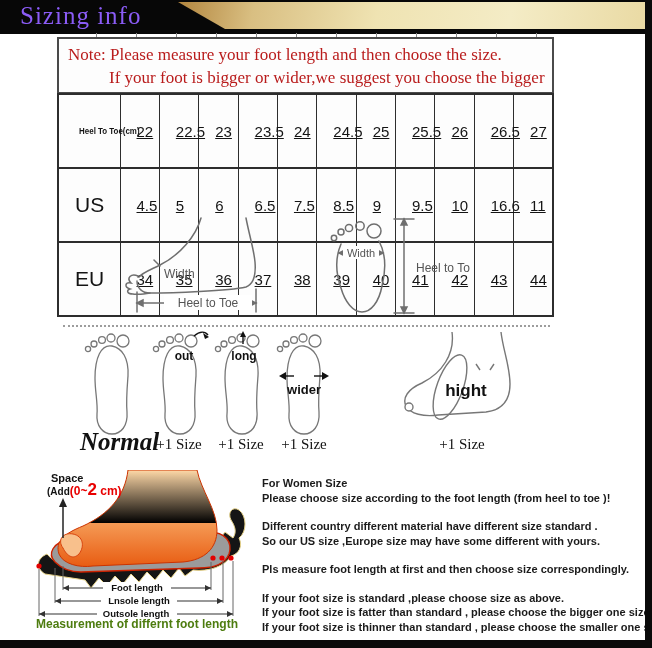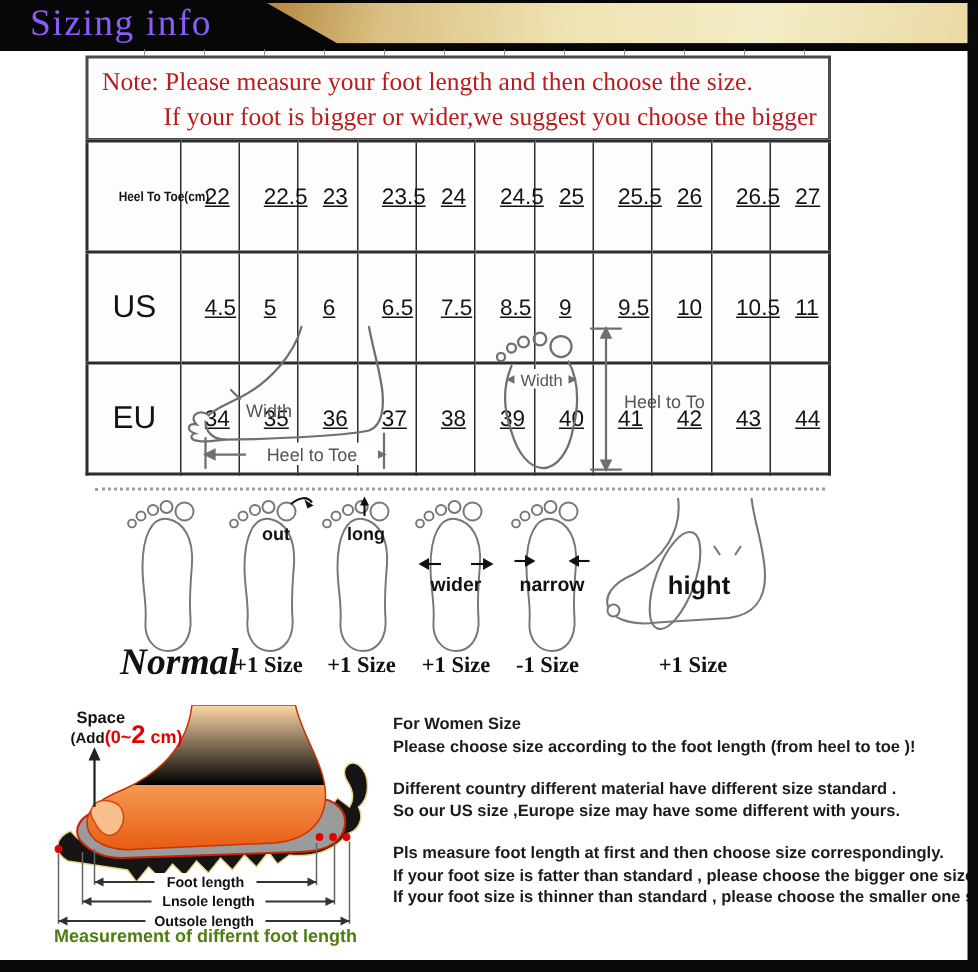--- a/index.html
+++ b/index.html
@@ -34,21 +34,21 @@
   th.lbl-big{font-size:21px;font-weight:normal;font-family:"Liberation Sans",sans-serif;}
   td.val{font-size:15px;text-decoration:underline;}
 
   
   svg text{font-family:"Liberation Sans",sans-serif;}
   .measure{position:absolute;left:60px;top:216px;}
   .dotline{position:absolute;left:63px;top:325px;width:487px;height:0;border-top:2px dotted #9d9d9d;}
   .feetrow{position:absolute;left:0;top:330px;width:652px;height:134px;}
   .foot-cell{position:absolute;top:0;height:134px;text-align:center;}
   .foot-size{position:absolute;left:0;right:0;top:106px;font-family:"Liberation Serif",serif;
-             font-weight:bold;font-size:15px;color:#111;}
+             font-weight:normal;font-size:15px;color:#111;}
   .foot-size.script{font-style:italic;font-weight:bold;font-size:25px;top:98px;}
 
   
   .shoe{position:absolute;left:33px;top:470px;}
   .caption{position:absolute;left:36px;top:617px;font-size:12px;font-weight:bold;color:#4d7c0f;}
 
   
   .footnotes{position:absolute;left:262px;top:476px;width:380px;font-size:11px;font-weight:bold;
              color:#1b1b1b;line-height:14.5px;}
   .fn-line{white-space:nowrap;}
@@ -97,21 +97,21 @@
           <th class="lbl-big">US</th>
           <td class="val">4.5</td>
           <td class="val">5</td>
           <td class="val">6</td>
           <td class="val">6.5</td>
           <td class="val">7.5</td>
           <td class="val">8.5</td>
           <td class="val">9</td>
           <td class="val">9.5</td>
           <td class="val">10</td>
-          <td class="val">10.5</td>
+          <td class="val">16.6</td>
           <td class="val">11</td>
         </tr>
         <tr>
           <th class="lbl-big">EU</th>
           <td class="val">34</td>
           <td class="val">35</td>
           <td class="val">36</td>
           <td class="val">37</td>
           <td class="val">38</td>
           <td class="val">39</td>
@@ -222,40 +222,20 @@
           <g stroke="#111" stroke-width="1.4" fill="#111">
             <path d="M20,46 L8,46" fill="none"></path>
             <path d="M5,46 L12,42 L12,50 Z" stroke="none"></path>
             <path d="M40,46 L52,46" fill="none"></path>
             <path d="M55,46 L48,42 L48,50 Z" stroke="none"></path>
           </g>
           <text x="30" y="64" font-size="13" font-weight="bold" fill="#111" text-anchor="middle">wider</text>
         </svg>
         <div class="foot-size">+1 Size</div>
       </div>
-      <div class="foot-cell" style="left: 338px; width: 54px;">
-        <svg width="60" height="106" viewBox="0 0 60 106" style="margin:0 auto;display:block;">
-          <g stroke="#777" stroke-width="1.3" fill="#fff">
-            <circle cx="41" cy="11" r="6"></circle>
-            <circle cx="29" cy="8" r="4"></circle>
-            <circle cx="20" cy="10" r="3.4"></circle>
-            <circle cx="12" cy="14" r="3"></circle>
-            <circle cx="6" cy="19" r="2.6"></circle>
-            <path d="M30,104 C21,104 14,96 15,84 C16,73 13,62 13,48 C13,28 19,14 30,16 C40,18 47,28 46,46 C45,59 44,70 45,82 C46,96 39,104 30,104 Z"></path>
-          </g>
-          <g stroke="#111" stroke-width="1.4" fill="#111">
-            <path d="M5,44 L15,44" fill="none"></path>
-            <path d="M19,44 L12,40 L12,48 Z" stroke="none"></path>
-            <path d="M55,44 L45,44" fill="none"></path>
-            <path d="M41,44 L48,40 L48,48 Z" stroke="none"></path>
-          </g>
-          <text x="30" y="64" font-size="13" font-weight="bold" fill="#111" text-anchor="middle">narrow</text>
-        </svg>
-        <div class="foot-size">-1 Size</div>
-      </div>
       <div class="foot-cell" style="left: 398px; width: 128px;">
         <svg width="125" height="106" viewBox="0 0 125 106" style="margin:0 auto;display:block;">
           <g stroke="#777" stroke-width="1.4" fill="none">
             <path d="M52,2 C55,24 42,43 22,53 C8,59 2,68 6,76 C10,84 24,87 38,85 L86,82 C102,80 110,70 110,54 C110,36 103,20 101,2"></path>
             <circle cx="9" cy="77" r="4" fill="#fff"></circle>
             <path d="M76,34 L80,40 M94,34 L90,40"></path>
             <ellipse cx="50" cy="57" rx="13" ry="34" transform="rotate(20 50 57)"></ellipse>
           </g>
           <text x="66" y="66" font-size="17" font-weight="bold" fill="#111" text-anchor="middle">hight</text>
         </svg>
@@ -326,19 +306,20 @@
   </svg>
 
   <div class="caption">Measurement of differnt foot length</div>
 
   <div class="footnotes" id="footnotes">
       <div class="fn-line">For Women Size</div>
       <div class="fn-line">Please choose size according to the foot length (from heel to toe )!</div>
       <div class="fn-line fn-gap">Different country different material have different size standard .</div>
       <div class="fn-line">So our US size ,Europe size may have some different with yours.</div>
       <div class="fn-line fn-gap">Pls measure foot length at first and then choose size correspondingly.</div>
+      <div class="fn-line fn-gap">If your foot size is standard ,please choose size as above.</div>
       <div class="fn-line">If your foot size is fatter than standard , please choose the bigger one size ,</div>
       <div class="fn-line">If your foot size is thinner than standard , please choose the smaller one size</div>
     </div>
 
   <div class="edge-right"></div>
   <div class="edge-bottom"></div>
 </div>
 
 </body></html>

